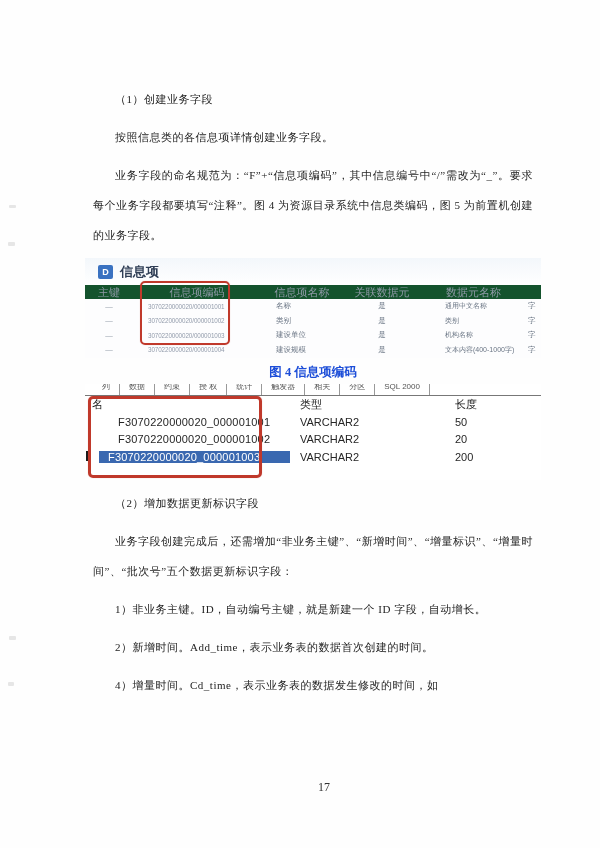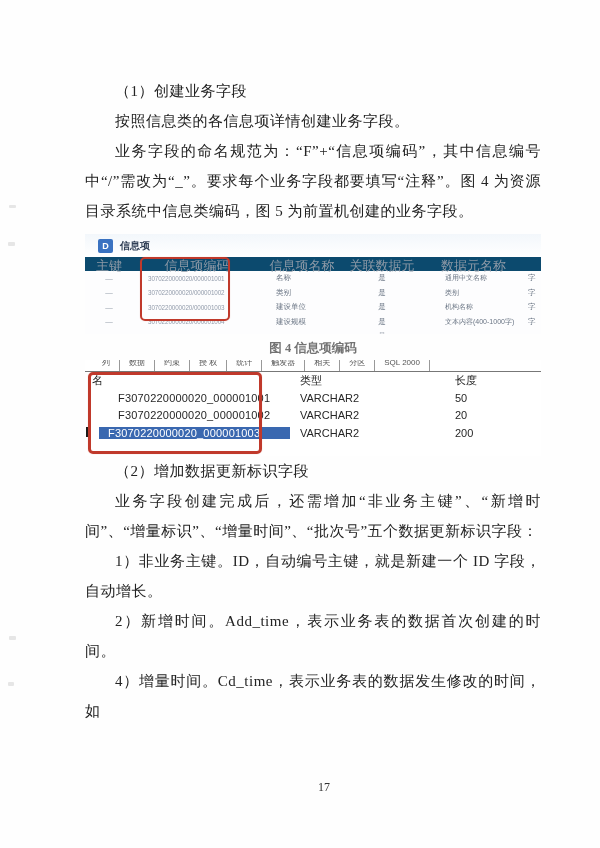--- a/index.html
+++ b/index.html
@@ -6,52 +6,52 @@
   .page{
     position:relative;
     width:600px;height:848px;
     background:#fefefe;
     overflow:hidden;
     font-family:"Liberation Serif","DejaVu Serif",serif;
     color:#222;
   }
   .content{position:absolute;left:85px;top:76px;width:456px;}
   .para{
-    font-size:15px;line-height:30px;margin:0;
+    font-size:11px;line-height:30px;margin:8px;
     text-align:justify;text-indent:2em;color:#232323;
     letter-spacing:.5px;
   }
   .caption{
     margin:4px 0 0 0;text-align:center;
-    font-weight:bold;font-size:12.5px;line-height:20px;color:#737373;
+    font-weight:bold;font-size:12.5px;line-height:20px;color:#1d4ed8;
   }
   .cap5{margin-top:10px;}
 
   
   .fig4{
     position:relative;margin-top:8px;width:456px;height:100px;
     background:#fdfdfe;overflow:hidden;
     font-family:"Liberation Sans","DejaVu Sans",sans-serif;
   }
   .shot-blur{filter:blur(0.4px);}
   .f4-titlebar{
     display:flex;align-items:center;gap:7px;
     padding:5px 8px 4px 13px;background:linear-gradient(#f3f7fb,#ffffff);
   }
   .badge-d{
     width:15px;height:14px;border-radius:2px;background:#3a72c1;
     color:#fff;font-size:9px;font-weight:bold;
     display:flex;align-items:center;justify-content:center;
   }
-  .f4-title{font-size:10px;font-weight:bold;color:#2f3e55;}
+  .f4-title{font-size:13px;font-weight:bold;color:#2f3e55;}
   .f4-grid{
     display:grid;grid-template-columns:48px 128px 82px 78px 105px 1fr;
     align-items:center;
   }
-  .f4-head{background:#0c4a6e;height:14px;color:#8e99a6;font-size:13px;}
+  .f4-head{background:#14532d;height:14px;color:#8e99a6;font-size:11px;}
   .f4-head span{text-align:center;}
   .f4row{height:14.5px;color:#6a7584;font-size:7.5px;}
   .f4row .c-pk{text-align:center;color:#97a0ac;}
   .f4row .c-code{font-size:6.3px;color:#939cab;padding-left:15px;letter-spacing:-.1px;white-space:nowrap;}
   .f4row .c-name{padding-left:15px;}
   .f4row .c-link{text-align:center;}
   .f4row .c-elem{padding-left:24px;font-size:7px;white-space:nowrap;}
   .f4row .c-extra{padding-left:2px;}
   .f4row.partial{opacity:.55;}
 

